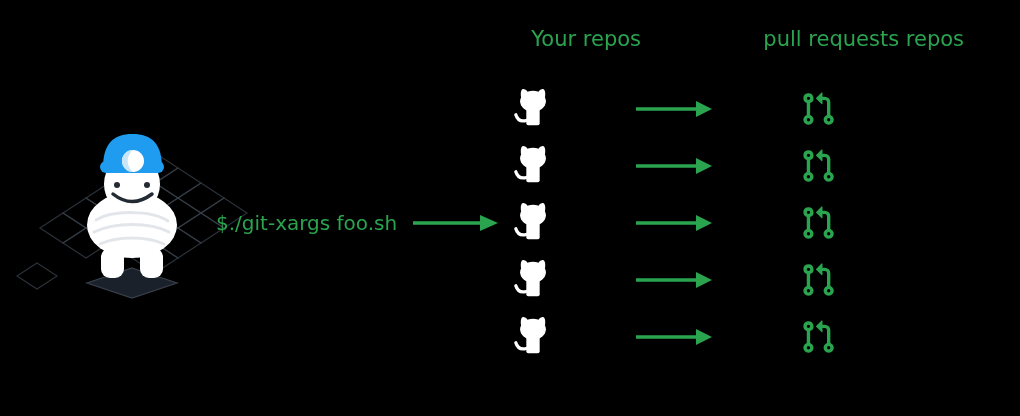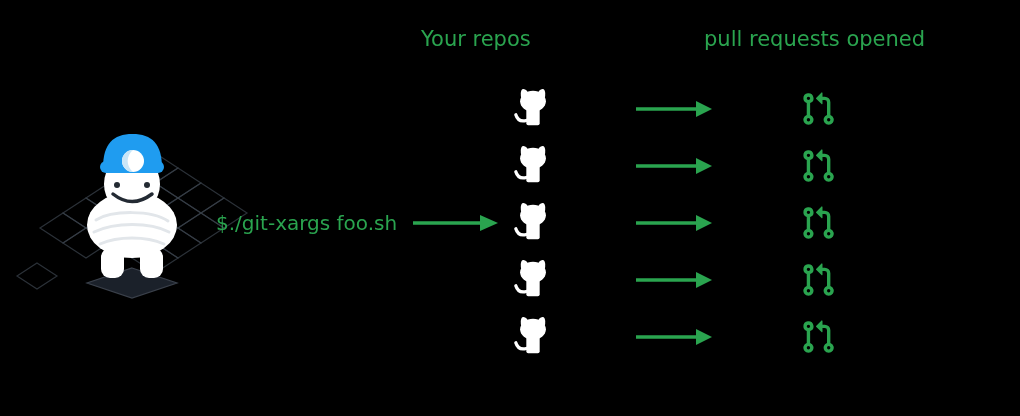--- a/index.html
+++ b/index.html
@@ -18,21 +18,21 @@
     position:relative;
     width:1020px;height:416px;
     background:var(--background);
     overflow:hidden;
     font-family:"DejaVu Sans","Liberation Sans",sans-serif;
   }
   .col-header{
     position:absolute;top:26px;
     color:var(--accent-green);
     font-size:21px;line-height:26px;
-    text-align:left;white-space:nowrap;
+    text-align:right;white-space:nowrap;
   }
   .col-header.repos{left:421px;width:220px;}
   .col-header.prs{left:704px;width:260px;}
   .command{
     position:absolute;left:216px;top:210px;
     color:var(--accent-green);
     font-size:20px;line-height:26px;white-space:nowrap;
   }
   .input-arrow{position:absolute;left:410px;top:211px;width:92px;height:24px;color:var(--accent-green);}
   .rows{position:absolute;left:500px;top:80px;width:380px;}
@@ -41,21 +41,21 @@
   .flow-arrow{position:absolute;left:134px;top:50%;transform:translateY(-50%);width:80px;height:24px;color:var(--accent-green);}
   .pr-icon{position:absolute;left:300px;top:50%;transform:translateY(-50%);width:36px;height:36px;color:var(--accent-green);}
   .mascot-scene{position:absolute;left:0;top:125px;width:250px;height:190px;}
 </style>
 </head>
 <body>
 
 <div class="canvas">
 
   <div class="col-header repos">Your repos</div>
-  <div class="col-header prs">pull requests opened</div>
+  <div class="col-header prs">pull requests repos</div>
 
   <svg class="mascot-scene" viewBox="0 0 250 190">
 
     <g fill="none" stroke="var(--grid-line)" stroke-opacity="0.75" stroke-width="1.2">
       <path d="M155,28 l23,15 l-23,15 l-23,-15 Z"></path>
       <path d="M178,43 l23,15 l-23,15 l-23,-15 Z"></path>
       <path d="M201,58 l23,15 l-23,15 l-23,-15 Z"></path>
       <path d="M224,73 l23,15 l-23,15 l-23,-15 Z"></path>
       <path d="M132,43 l23,15 l-23,15 l-23,-15 Z"></path>
       <path d="M155,58 l23,15 l-23,15 l-23,-15 Z"></path>

